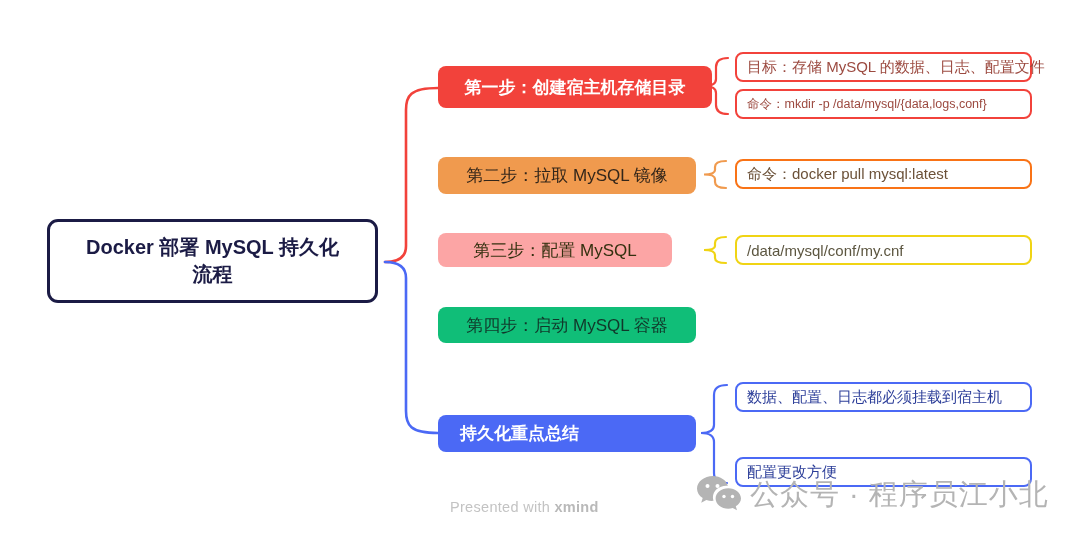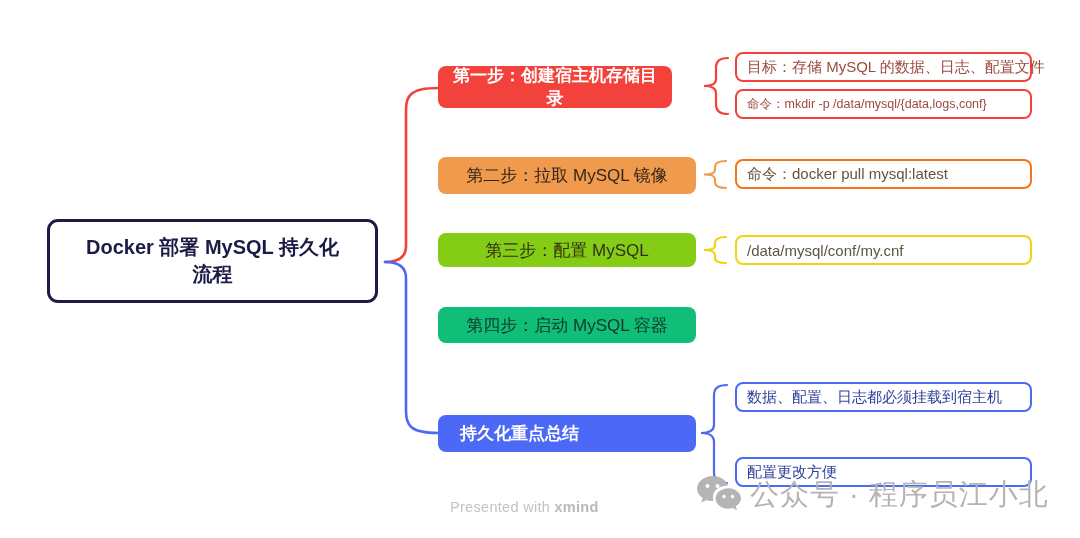--- a/index.html
+++ b/index.html
@@ -20,23 +20,23 @@
     justify-content:center;text-align:center;
     font-size:20px;font-weight:bold;color:#1b1b45;line-height:1.35;
     padding:0 34px;
   }
 
   
   .branch{
     left:438px;border-radius:8px;justify-content:center;text-align:center;
     font-size:17px;padding:0 14px;
   }
-  .branch-step1{top:66px;width:234px;height:42px;background:#f2423b;color:#ffffff;font-weight:bold;}
+  .branch-step1{top:66px;width:274px;height:42px;background:#f2423b;color:#ffffff;font-weight:bold;}
   .branch-step2{top:157px;width:258px;height:37px;background:#f09a4e;color:#33261a;}
-  .branch-step3{top:233px;width:258px;height:34px;background:#84cc16;color:#33300f;text-align:center;}
+  .branch-step3{top:233px;width:234px;height:34px;background:#fca5a5;color:#33300f;text-align:center;}
   .branch-step4{top:307px;width:258px;height:36px;background:#10be78;color:#11372a;}
   .branch-summary{top:415px;width:258px;height:37px;background:#4b69f5;color:#ffffff;font-weight:bold;justify-content:flex-start;padding:0 22px;}
 
   
   .note{
     left:735px;width:297px;height:30px;background:#ffffff;
     border-radius:8px;font-size:15px;padding:0 10px;white-space:nowrap;
   }
   .note-red{border:2px solid #f2423b;color:#9c4a40;}
   .note-orange{border:2px solid #f97316;color:#6b5138;}

